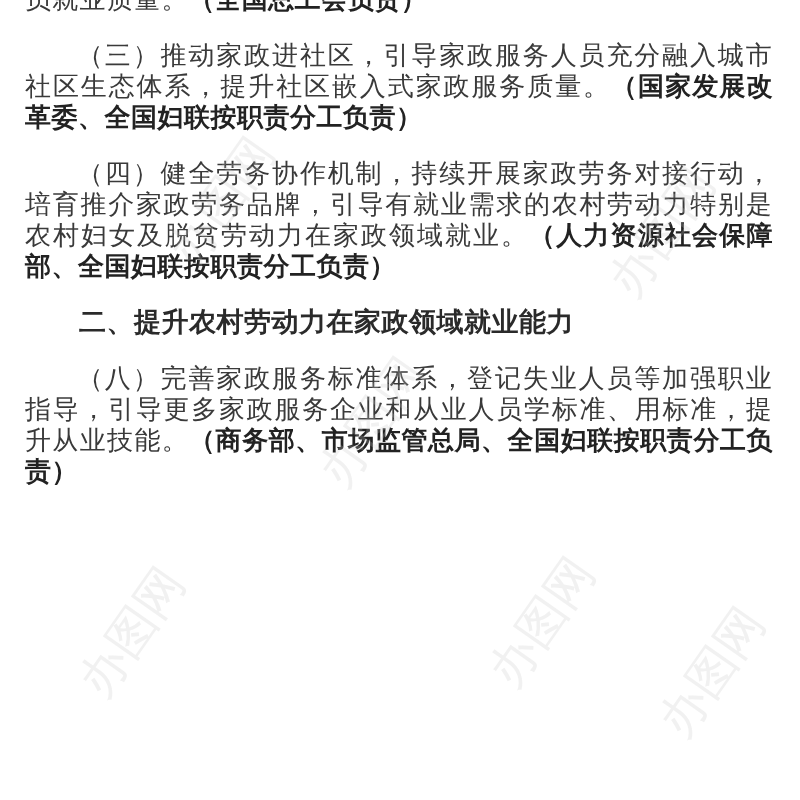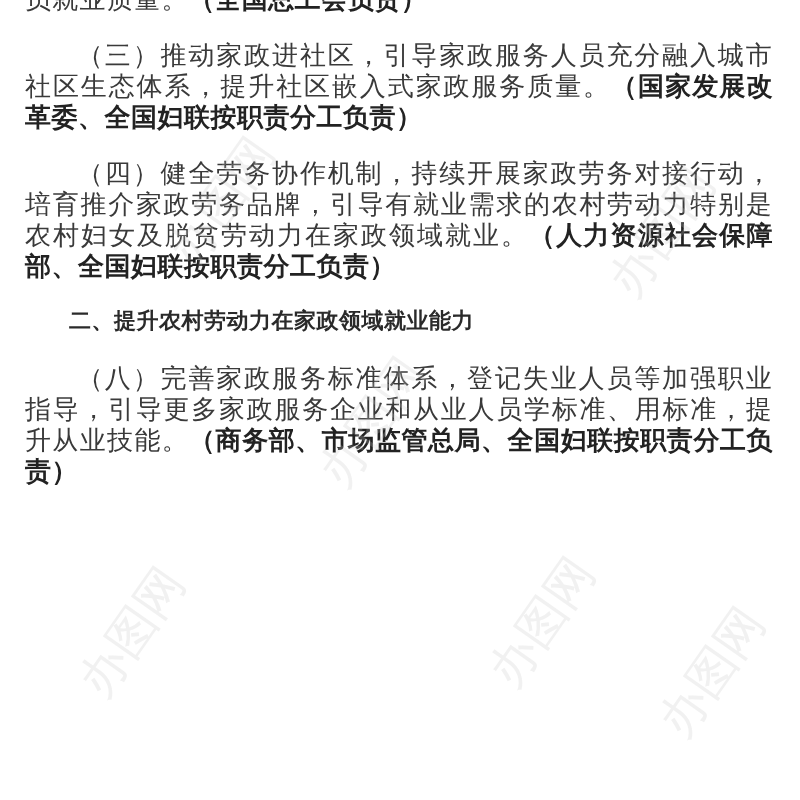--- a/index.html
+++ b/index.html
@@ -10,22 +10,22 @@
     color: #3a3a3a;
   }
   .page { position: absolute; left: 25px; top: -16px; width: 748px; }
   .para {
     font-size: 26px; line-height: 31px; letter-spacing: 1.3px;
     text-align: justify; text-indent: 2em; margin: 0 0 25px 0;
     word-break: break-all;
   }
   .para .resp { font-family: "DejaVu Sans", "Liberation Sans", sans-serif; font-weight: bold; color: #222; letter-spacing: 0.5px; }
   .heading {
-    font-family: Liberation Mono, monospace;
-    font-size: 22px; line-height: 31px; color: #2a2a2a;
+    font-family: Liberation Sans, sans-serif;
+    font-size: 27px; line-height: 31px; color: #2a2a2a;
     text-indent: 2em; margin: 0 0 25px 0; letter-spacing: 0.5px;
   }
   .wm {
     position: absolute; font-family: "DejaVu Sans", sans-serif;
     font-size: 48px; color: rgba(200,200,200,0.25);
     transform: rotate(-55deg); pointer-events: none; white-space: nowrap;
   }
 </style>
 </head>
 <body>

